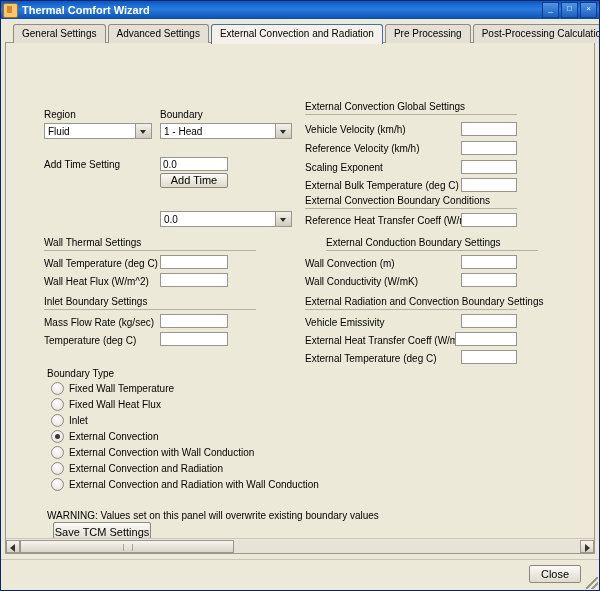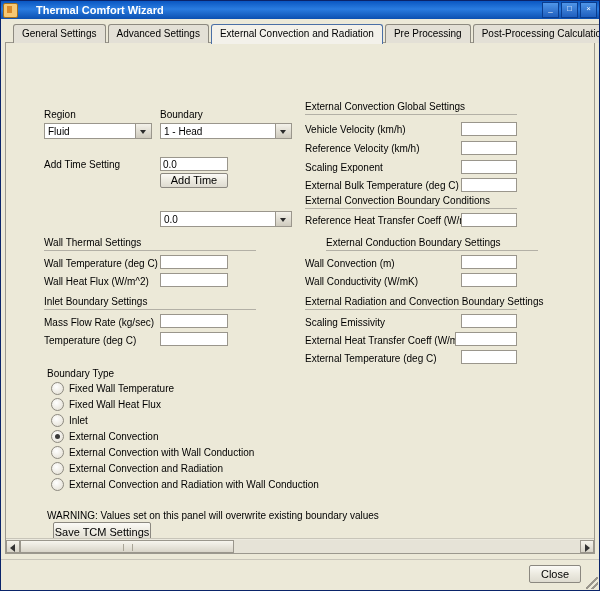--- a/index.html
+++ b/index.html
@@ -18,21 +18,20 @@
     overflow: hidden;
   }
   
   .titlebar {
     height: 18px;
     background: linear-gradient(to bottom, #0a57c2 0%, #2a7ce0 45%, #0b4fb0 100%);
     display: flex;
     align-items: center;
     padding: 0 2px;
     box-sizing: border-box;
-    gap: 14px;
   }
   .titlebar .tb-icon {
     width: 13px; height: 13px;
     background: #f7c873;
     border: 1px solid #a06f1e;
     border-radius: 2px;
     margin-right: 4px;
     position: relative;
     flex: 0 0 auto;
   }
@@ -370,21 +369,21 @@
         </div>
         <div class="lbl" style="left:299px; top:215px;">Wall Convection (m)</div>
         <input class="tf" style="left: 455px; top: 212px; width: 56px;" value="">
         <div class="lbl" style="left:299px; top:233px;">Wall Conductivity (W/mK)</div>
         <input class="tf" style="left: 455px; top: 230px; width: 56px;" value="">
 
         <div class="sect" style="left:299px; top:253px; width:212px;">
           <span>External Radiation and Convection Boundary Settings</span>
           <span class="rule"></span>
         </div>
-        <div class="lbl" style="left:299px; top:274px;">Scaling Emissivity</div>
+        <div class="lbl" style="left:299px; top:274px;">Vehicle Emissivity</div>
         <input class="tf" style="left: 455px; top: 271px; width: 56px;" value="">
         <div class="lbl" style="left:299px; top:292px;">External Heat Transfer Coeff (W/m^2K)</div>
         <input class="tf" style="left: 449px; top: 289px; width: 62px;" value="">
         <div class="lbl" style="left:299px; top:310px;">External Temperature (deg C)</div>
         <input class="tf" style="left: 455px; top: 307px; width: 56px;" value="">
 
         <div class="lbl" style="left:41px; top:325px;">Boundary Type</div>
 
         <div class="radio-row" style="left:45px; top:339px;">
           <span class="radio"></span>

